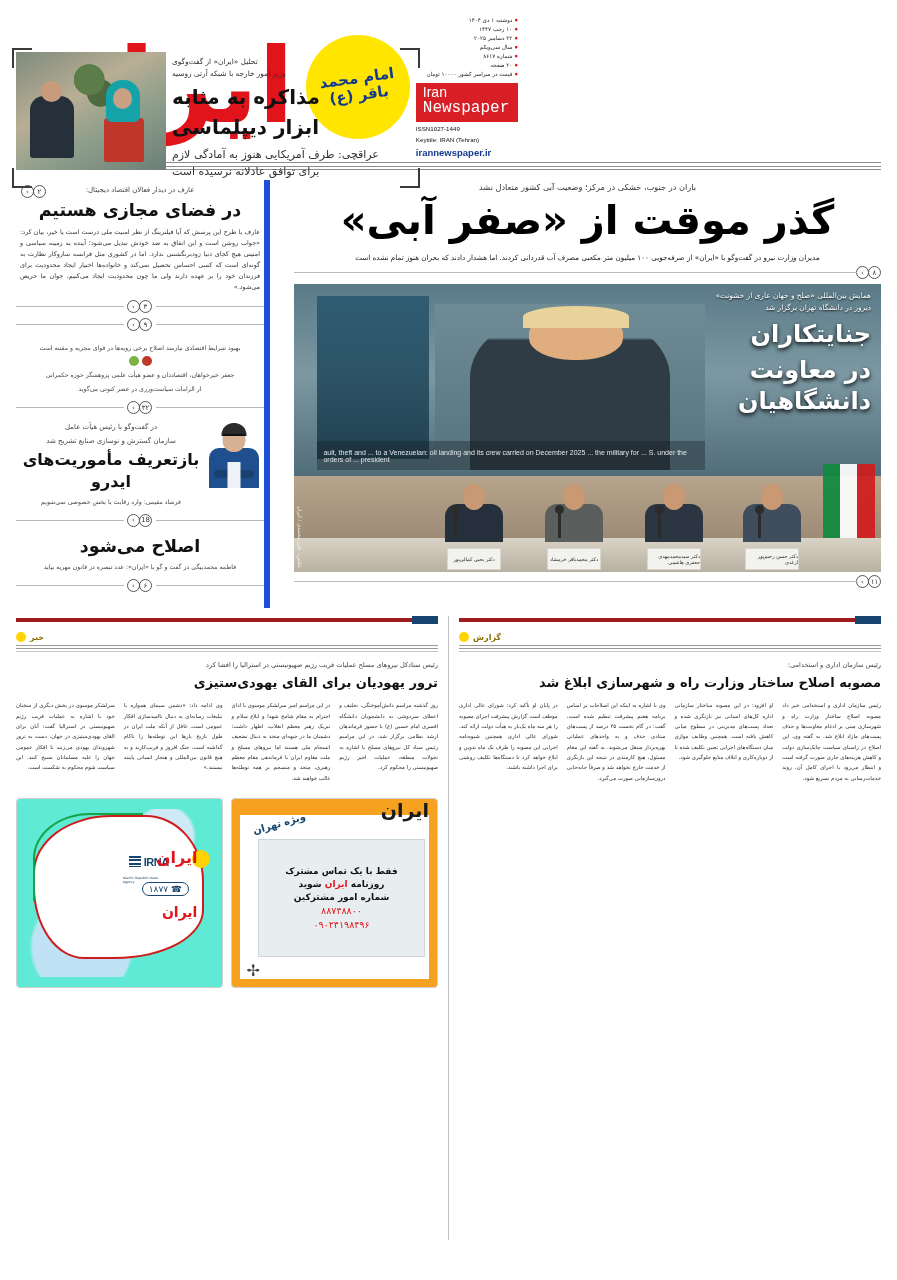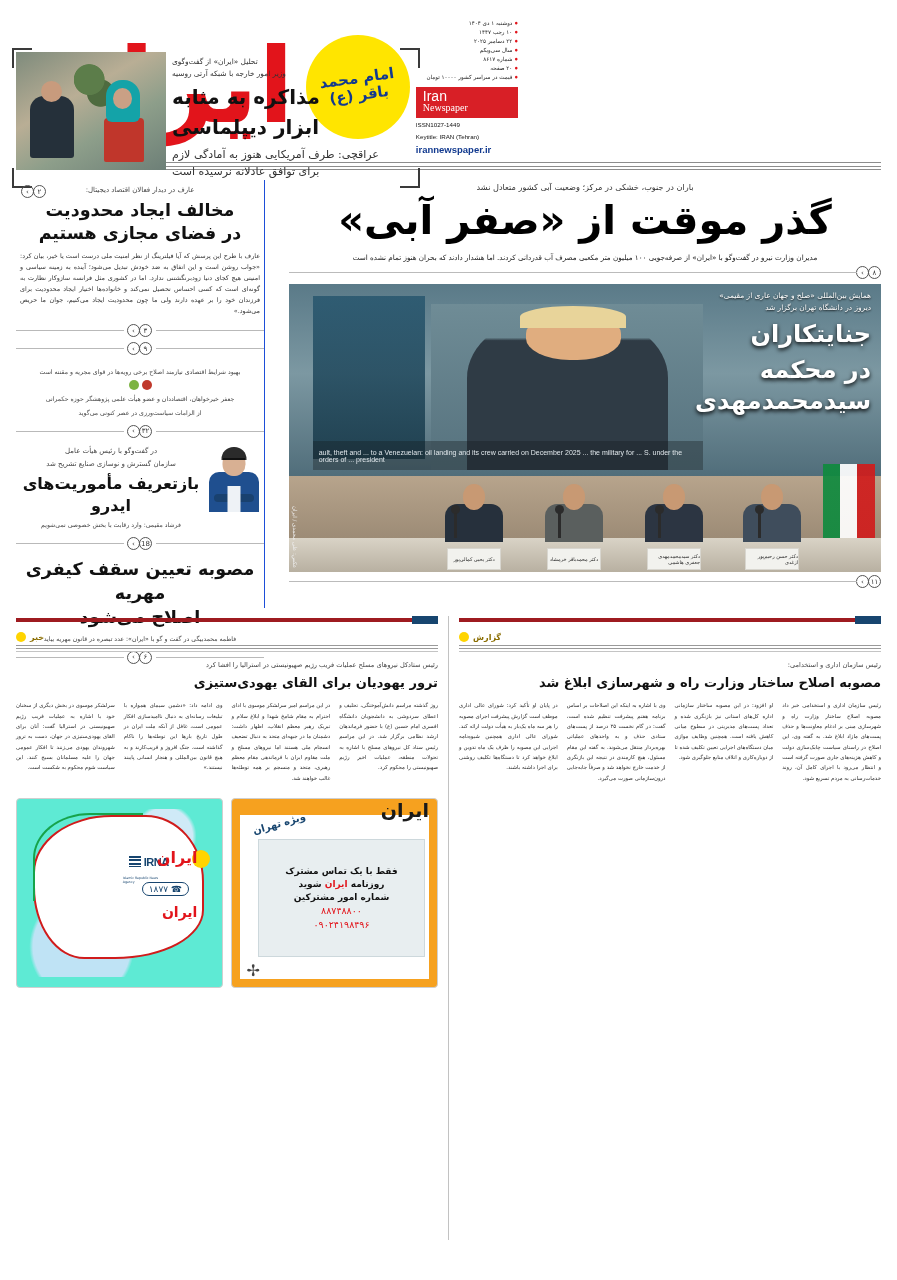--- a/index.html
+++ b/index.html
@@ -70,21 +70,21 @@
     background: #d81f26;
     color: #fff;
     padding: 3px 7px 5px 7px;
     margin-top: 4px;
     display: inline-block;
     width: 100%;
     text-align: left;
     direction: ltr;
   }
   .iran-badge .l1 { font-size: 14px; font-weight: normal; line-height: 0.96; display:block; font-family:"Liberation Sans", sans-serif;}
-  .iran-badge .l2 { font-size: 10px; font-weight: normal; line-height: 1.05; display:block; font-family:Liberation Serif, serif;}
+  .iran-badge .l2 { font-size: 16px; font-weight: normal; line-height: 1.05; display:block; font-family:Liberation Mono, monospace;}
   .issn { font-size: 6.2px; color:#111; direction: ltr; text-align: left; margin-top: 3px; line-height: 1.4; font-family:"Liberation Sans", sans-serif;}
   .site { font-size: 9.5px; color:#123a8f; font-weight: bold; direction: ltr; text-align:left; margin-top: 2px; font-family:"Liberation Sans", sans-serif;}
 
   
   .top-feature {
     position: absolute;
     top: 52px; left: 16px;
     width: 400px; height: 132px;
     display: flex; flex-direction: row;
     border: 0;
@@ -120,21 +120,21 @@
     font-size:7px; font-style:normal; font-weight:normal; color:#333; margin-left:-1px;
   }
 
   
   .mast-rule { height: 5px; border-top:1px solid #8d8d8d; border-bottom:1px solid #8d8d8d; margin: 2px 16px 0 16px; }
   .mast-rule2 { height: 0; border-top:1px solid #8d8d8d; margin: 2px 16px 6px 16px; }
 
   
   .main-area { display:flex; flex-direction: row; padding: 4px 16px 0 16px; height: 432px; }
   .sidebar-left { width: 248px; flex:0 0 auto; order: 2; padding-left: 0; padding-right: 0;}
-  .lead-col { flex: 1; order: 1; padding-left: 24px; border-left: 1px solid #1d4ed8; }
+  .lead-col { flex: 1; order: 1; padding-left: 24px; border-left: 6px solid #1d4ed8; }
 
   
   .sb-item { padding: 5px 4px 2px 4px; text-align: center; }
   .sb-kicker { font-size: 7px; color:#444; line-height:1.5; margin-bottom: 3px; }
   .sb-head { font-size: 17.5px; font-weight: bold; color:#111; line-height: 1.36; }
   .sb-head.sm { font-size: 16px; }
   .sb-body { font-size: 6.4px; color:#333; line-height: 1.72; text-align: justify; margin-top: 5px; direction: rtl; }
   .sb-sub { font-size: 6.2px; color:#444; line-height:1.6; margin-top: 4px; }
   .sb-sep { display:flex; align-items:center; margin: 5px 0 3px; }
   .sb-sep .ln { flex:1; height:1px; background:#b9b9b9; }
@@ -332,21 +332,20 @@
 
   <div class="mast-rule"></div>
   <div class="mast-rule2"></div>
 
   <div class="main-area">
 
     <div class="sidebar-left">
 
       <div class="sb-item">
         <div class="sb-kicker">عارف در دیدار فعالان اقتصاد دیجیتال:</div>
-        <div class="sb-head">مخالف ایجاد محدودیت</div>
         <div class="sb-head">در فضای مجازی هستیم</div>
         <div class="sb-body">عارف با طرح این پرسش که آیا فیلترینگ از نظر امنیت ملی درست است یا خیر، بیان کرد: «جواب روشن است و این اتفاق به ضد خودش تبدیل می‌شود؛ آینده به زمینه سیاسی و امنیتی هیچ کجای دنیا زودبرنگشتنی ندارد. اما در کشوری مثل فرانسه سازوکار نظارت به گونه‌ای است که کسی احساس تحصیل نمی‌کند و خانواده‌ها اختیار ایجاد محدودیت برای فرزندان خود را بر عهده دارند ولی ما چون محدودیت ایجاد می‌کنیم، جوان ما حریص می‌شود.»</div>
       </div>
       <div class="sb-sep">
         <span class="ln"></span>
         <span class="pagebadge pb">
           <i>‹</i>
           <b>۳</b>
         </span>
         <span class="ln"></span>
@@ -400,21 +399,20 @@
       <div class="sb-sep">
         <span class="ln"></span>
         <span class="pagebadge pb">
           <i>‹</i>
           <b>18</b>
         </span>
         <span class="ln"></span>
       </div>
 
       <div class="sb-item">
-        <div class="sb-head">مصوبه تعیین سقف کیفری مهریه</div>
         <div class="sb-head">اصلاح می‌شود</div>
         <div class="sb-sub">فاطمه محمدبیگی در گفت و گو با «ایران»: عدد تبصره در قانون مهریه بیاید</div>
       </div>
       <div class="sb-sep">
         <span class="ln"></span>
         <span class="pagebadge pb">
           <i>‹</i>
           <b>۶</b>
         </span>
         <span class="ln"></span>
@@ -478,24 +476,24 @@
           </div>
 
           <span class="mic" style="right:120px;"></span>
           <span class="mic" style="right:220px;"></span>
           <span class="mic" style="right:320px;"></span>
           <span class="mic" style="right:424px;"></span>
           <span class="iranflag"></span>
         </div>
 
         <div class="photo-overlay">
-          <div class="po-kicker">همایش بین‌المللی «صلح و جهان عاری از مقیمی»</div>
+          <div class="po-kicker">همایش بین‌المللی «صلح و جهان عاری از خشونت»</div>
           <div class="po-kicker">دیروز در دانشگاه تهران برگزار شد</div>
           <div class="po-head">جنایتکاران</div>
-          <div class="po-head">در محکمه سیدمحمدمهدی</div>
+          <div class="po-head">در معاونت دانشگاهیان</div>
         </div>
         <div class="photo-credit">عکس: علی محمدی / ایران</div>
       </div>
 
       <div class="lead-sep">
         <span class="pagebadge">
           <i>‹</i>
           <b>۱۱</b>
         </span>
         <span class="ln"></span>

